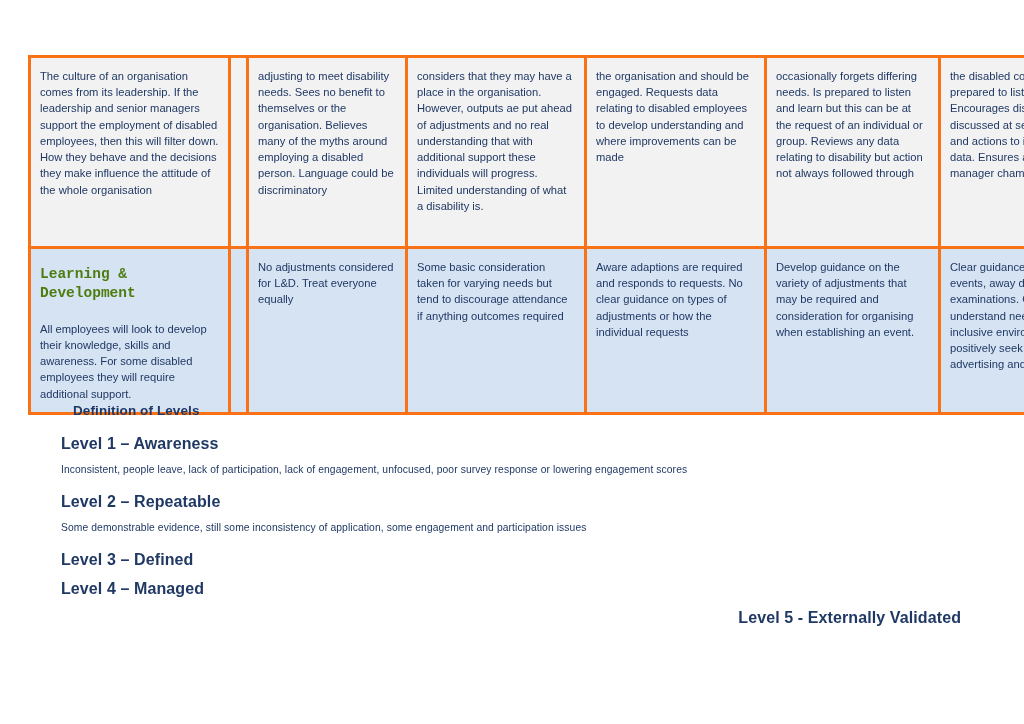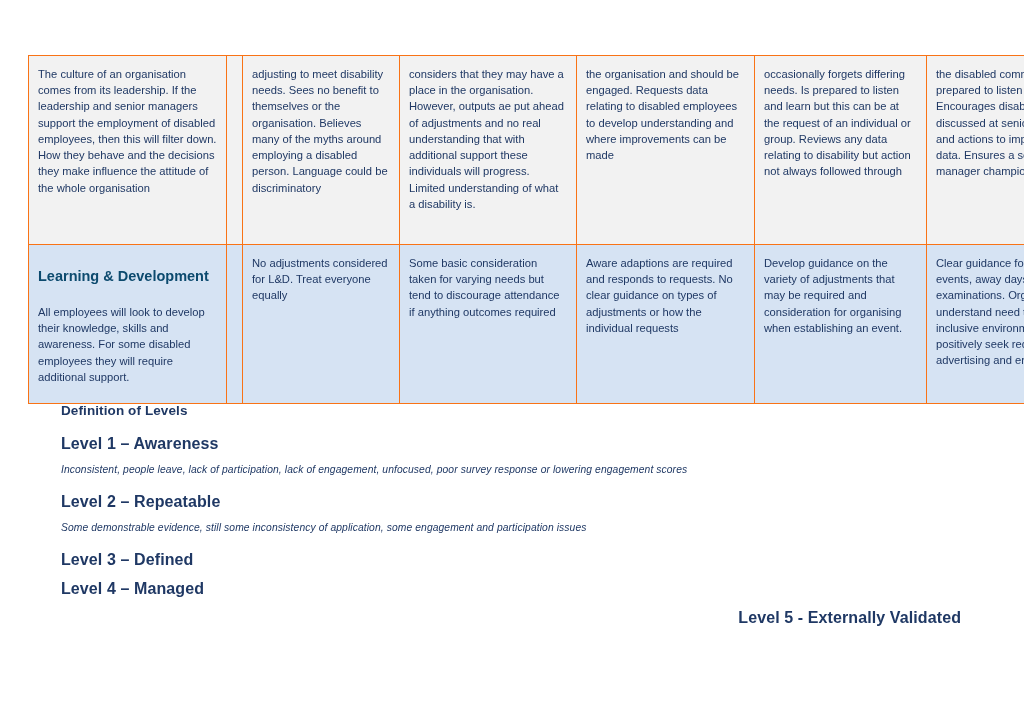--- a/index.html
+++ b/index.html
@@ -24,21 +24,21 @@
     top: 55px;
     width: 957px;
   }
   table.matrix {
     border-collapse: collapse;
     table-layout: fixed;
     width: 957px;
     border: 1px solid #7f8a99;
   }
   table.matrix td {
-    border: 1px solid #f97316;
+    border: 3px solid #f97316;
     vertical-align: top;
     padding: 10px 9px 10px 9px;
     font-size: 11.2px;
     line-height: 1.45;
     color: #1f3864;
   }
   .row-a td { background: #f2f2f2; }
   .row-b td { background: #d6e3f3; }
 
   
@@ -52,58 +52,58 @@
 
   .cell-spacer { padding: 0 !important; }
 
   .row-a .c0-cell { height: 168px; }
   .row-b .c0-cell { height: 138px; }
 
   .row-title {
     font-size: 14.5px;
     font-weight: bold;
     line-height: 1.3;
-    margin: 12px 0 18px 0;
-    color: #0c4a6e;
+    margin: 6px 0 18px 0;
+    color: #4d7c0f;
+    font-family: Liberation Mono, monospace;
   }
   .row-desc {
     margin: 0;
     font-size: 11.2px;
     line-height: 1.45;
   }
   .cell-text { margin: 0; }
 
   
   .defs {
     position: absolute;
     left: 61px;
     top: 403px;
     width: 900px;
   }
   .defs-title {
     font-size: 13.5px;
     font-weight: bold;
     color: #1f3864;
-    margin: 0 0 17px 0;
+    margin: 0 0 17px 12px;
     letter-spacing: 0.1px;
   }
   .level-head {
     font-size: 16px;
     font-weight: bold;
     color: #1f3864;
     margin: 0 0 11px 0;
     letter-spacing: 0.1px;
   }
   .level-body {
     font-size: 10.3px;
     font-weight: normal;
     color: #1f3864;
     margin: 0 0 18px 0;
     letter-spacing: 0.1px;
-    font-style: italic;
   }
   .level-block:last-child .level-head { margin-bottom: 0; text-align: right; }
 </style>
 </head>
 <body>
 
 <div class="matrix-wrap">
   <table class="matrix">
     <tbody>
 

